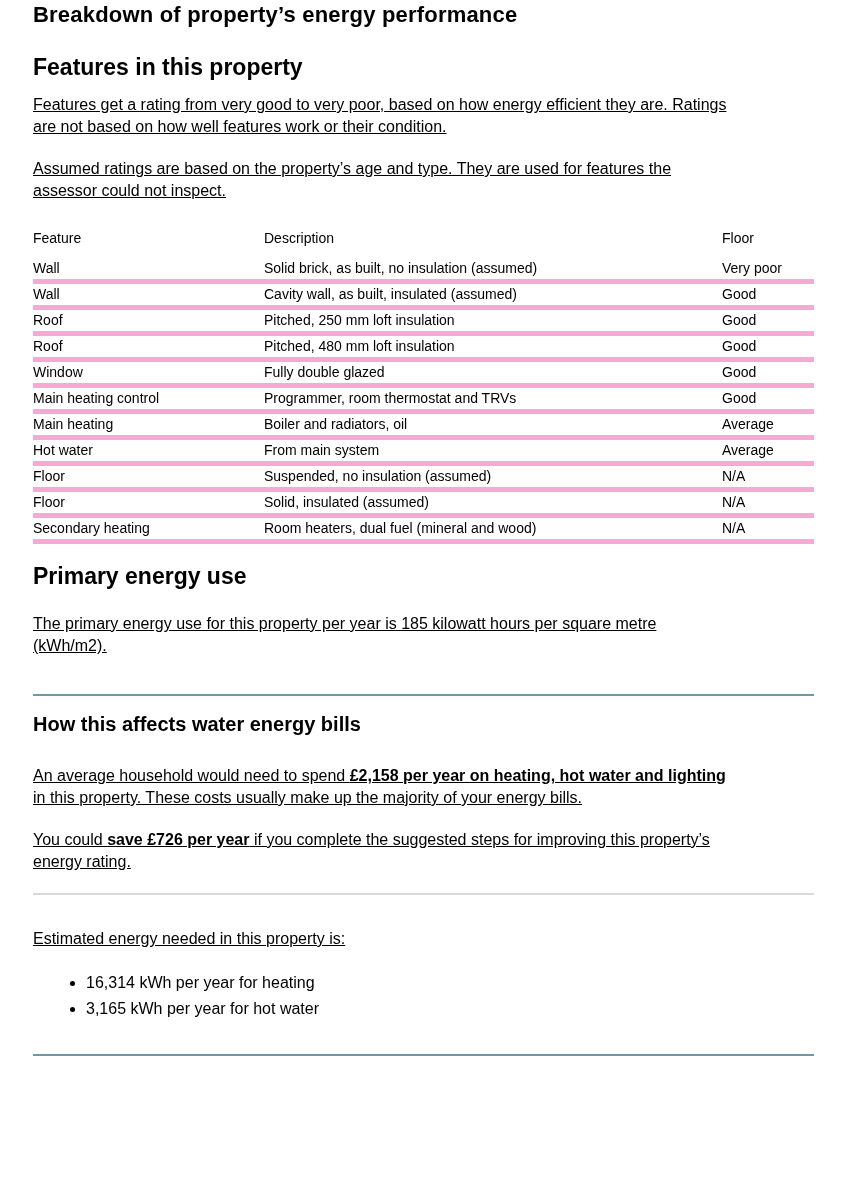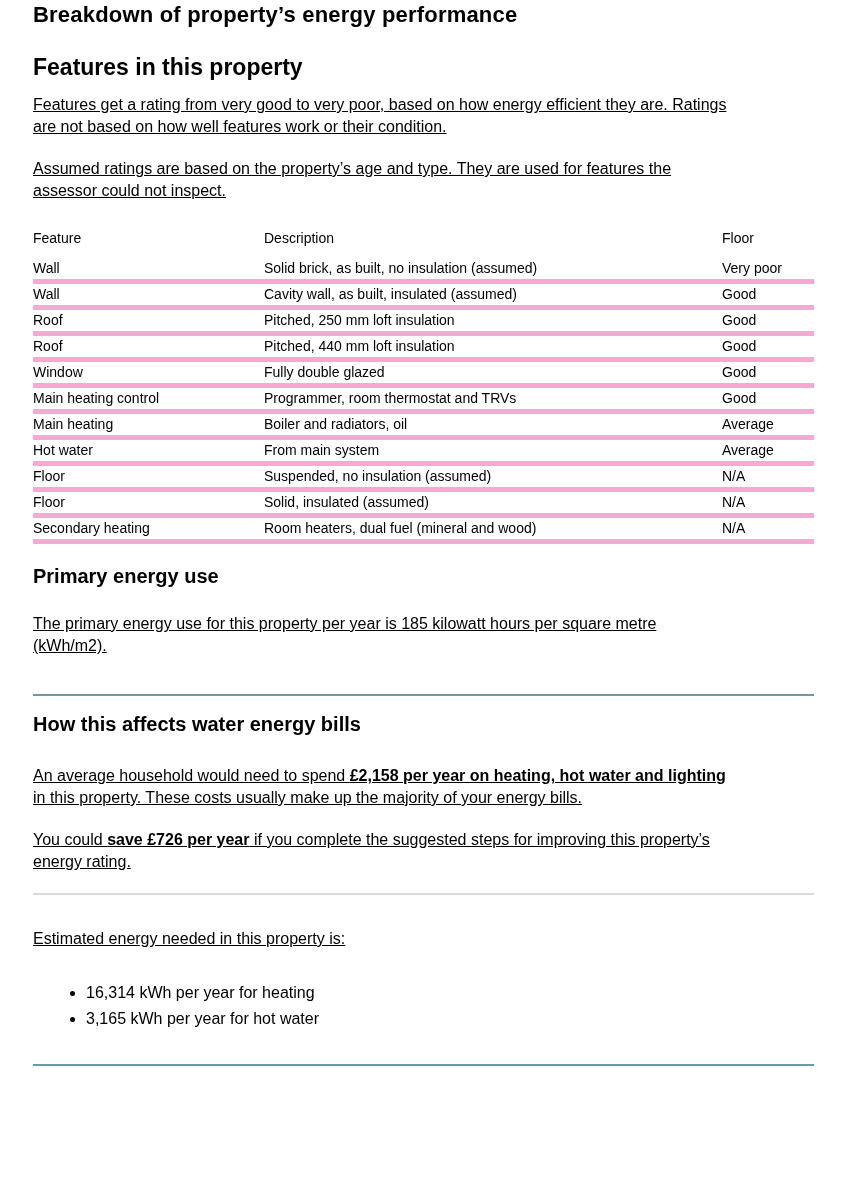--- a/index.html
+++ b/index.html
@@ -7,27 +7,27 @@
     width: 847px; height: 1200px; box-sizing: border-box;
     padding: 2px 33px 0 33px;
     font-family: "Liberation Sans", sans-serif;
     font-size: 16px; line-height: 22px; color: #000;
     overflow: hidden;
   }
   h1, h2, h3 { font-family: "Liberation Sans", sans-serif; color: #000; }
   h1.page-title { font-size: 22px; line-height: 26px; margin: 0 0 29px 0; letter-spacing: 0.2px; }
   h2.heading-m  { font-size: 23px; line-height: 20px; margin: 0 0 17px 0; }
   h2.heading-l  { font-size: 20px; line-height: 23px; margin: 0 0 29px 0; }
-  h3.heading-m  { font-size: 20px; line-height: 20px; margin: 16px 0 17px 0; }
+  h3.heading-m  { font-size: 23px; line-height: 20px; margin: 16px 0 17px 0; }
   h3.primary-heading { margin-top: 22px; }
   p { margin: 0 0 20px 0; white-space: pre-line; text-decoration: underline; }
   p.intro-2 { margin-bottom: 28px; }
   p.primary-body { margin-bottom: 37px; margin-top: 27px; }
   p.bills-p3 { margin-bottom: 29px; }
-  p.heating-intro { margin-bottom: 32px; }
+  p.heating-intro { margin-bottom: 22px; }
 
   table.features-table { border-collapse: collapse; width: 100%; table-layout: fixed; }
   table.features-table col.col-feature { width: 231px; }
   table.features-table col.col-description { width: 458px; }
   table.features-table col.col-rating { width: 92px; }
   table.features-table th {
     text-align: left; font-size: 14px; line-height: 16px;
     padding: 0 0 12px 0; font-weight: normal;
   }
   table.features-table td {
@@ -80,21 +80,21 @@
           <td>Cavity wall, as built, insulated (assumed)</td>
           <td>Good</td>
         </tr>
       <tr>
           <td>Roof</td>
           <td>Pitched, 250 mm loft insulation</td>
           <td>Good</td>
         </tr>
       <tr>
           <td>Roof</td>
-          <td>Pitched, 440 mm loft insulation</td>
+          <td>Pitched, 480 mm loft insulation</td>
           <td>Good</td>
         </tr>
       <tr>
           <td>Window</td>
           <td>Fully double glazed</td>
           <td>Good</td>
         </tr>
       <tr>
           <td>Main heating control</td>
           <td>Programmer, room thermostat and TRVs</td>

